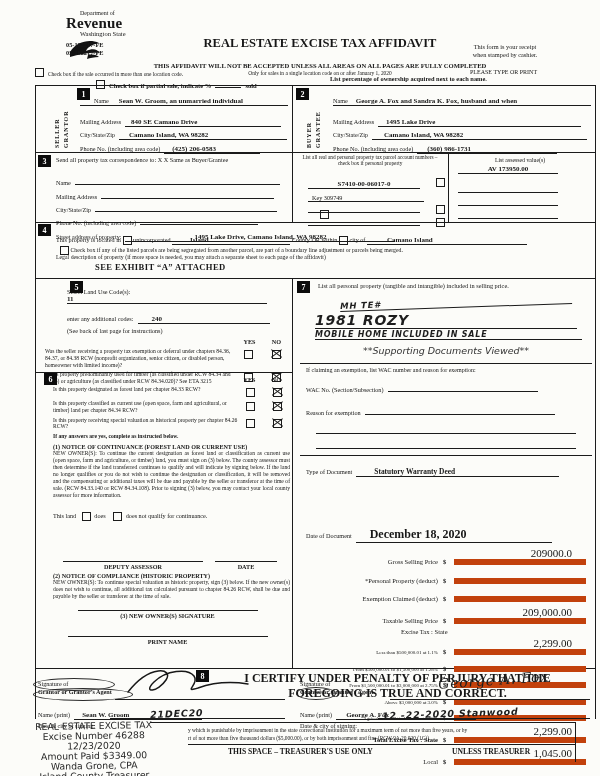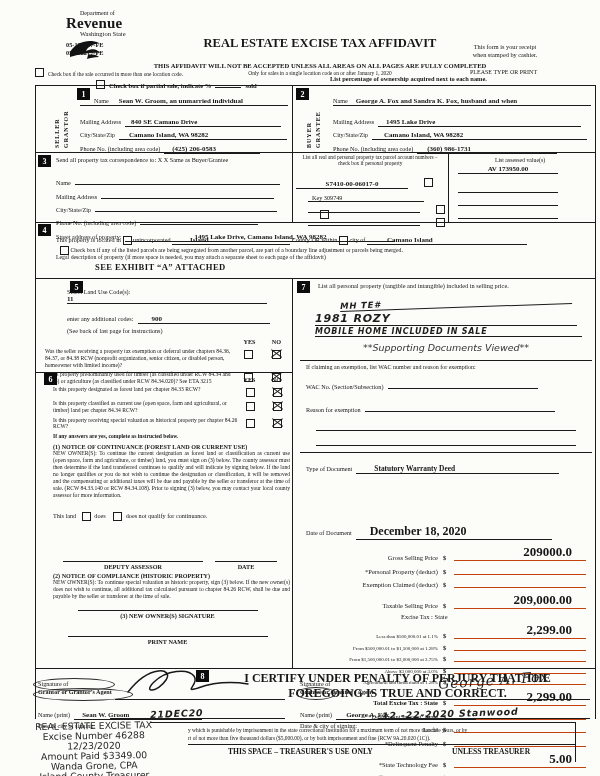--- a/index.html
+++ b/index.html
@@ -23,21 +23,21 @@
   .qrow{display:flex;margin-top:3px;}
   .qtext{width:200px;font-size:5.6px;line-height:6.8px;}
   .ycol,.ncol{width:27px;display:flex;justify-content:center;padding-top:2px;}
   .ynhead{display:flex;justify-content:flex-end;font-weight:bold;font-size:6.2px;}
   .ynhead span{width:27px;text-align:center;}
   .mrow{display:flex;align-items:flex-end;margin-top:4px;}
   .ml{width:132px;text-align:right;font-size:6.5px;padding-right:5px;white-space:nowrap;}
   .sm{margin-top:2px;}
   .sm .ml{font-size:5px;}
   .dollar{width:11px;font-size:6.5px;font-weight:bold;text-align:left;}
-  .mv{flex:1;border-bottom:1px solid #c2410c;text-align:right;padding-right:14px;font-size:13px;font-weight:bold;min-height:8.5px;}
+  .mv{flex:1;border-bottom:6px solid #c2410c;text-align:right;padding-right:14px;font-size:11px;font-weight:normal;min-height:8.5px;}
   .hw{font-family:"DejaVu Sans",sans-serif;font-style:italic;font-weight:bold;letter-spacing:0.8px;color:#1d1d1d;}
   .stamp-sans{font-family:"DejaVu Sans",sans-serif;}
   .oval{position:absolute;border:1.3px solid #2a2a2a;border-radius:50%;z-index:4;}
   .slabrow{display:flex;margin-top:40px;}
   .slab{border-top:1px solid #1b1b1b;text-align:center;font-weight:bold;font-size:6.2px;padding-top:1px;}
 </style>
 </head>
 <body>
 
 <div class="page">
@@ -150,21 +150,21 @@
   <div class="abs" style="left:56px;top:198px;width:232px;">
     <span class="lab">City/State/Zip</span>
     <span class="u" style="display:inline-block;width:182px;height:7px;"></span>
   </div>
   <div class="abs" style="left:56px;top:211px;width:232px;">
     <span class="lab">Phone No. (including area code)</span>
     <span class="u" style="display:inline-block;width:118px;height:7px;"></span>
   </div>
 
   <div class="abs ctr" style="left:300px;top:154px;width:140px;font-size:5.3px;line-height:6.2px;">List all real and personal property tax parcel account numbers – check box if personal property</div>
-  <div class="abs" style="left:296px;top:172px;width:138px;">
+  <div class="abs" style="left:308px;top:172px;width:138px;">
     <span class="u val" style="display:inline-block;width:112px;text-align:center;">S7410-00-06017-0</span>
     <span class="cb" style="margin-left:12px;"></span>
   </div>
   <div class="abs" style="left:308px;top:186px;width:138px;">
     <span class="u" style="display:inline-block;width:112px;font-size:6.2px;padding-left:4px;">Key 309749</span>
     <span class="cb" style="margin-left:12px;"></span>
   </div>
   <div class="abs" style="left:308px;top:199px;width:138px;">
     <span class="u" style="display:inline-block;width:112px;height:7px;"></span>
     <span class="cb" style="margin-left:12px;"></span>
@@ -202,21 +202,21 @@
   <div class="abs" style="left:56px;top:254px;width:530px;font-size:5.8px;">Legal description of property (if more space is needed, you may attach a separate sheet to each page of the affidavit)</div>
   <div class="abs" style="left:95px;top:262px;font-size:8.6px;font-weight:bold;letter-spacing:0.4px;">SEE EXHIBIT “A” ATTACHED</div>
 
   <div class="sec" style="left:70px;top:281px;">5</div>
   <div class="abs" style="left:45px;top:288px;width:245px;">
     <div style="margin-left:22px;">
       <div class="lab">Select Land Use Code(s):</div>
       <div class="u val" style="width:200px;">11</div>
       <div style="margin-top:3px;">
         <span class="lab">enter any additional codes:</span>
-        <span class="u val" style="display:inline-block;width:118px;padding-left:14px;">900</span>
+        <span class="u val" style="display:inline-block;width:118px;padding-left:14px;">240</span>
       </div>
       <div class="lab" style="margin-top:2px;">(See back of last page for instructions)</div>
     </div>
 
     <div class="ynhead" style="margin-top:4px;">
       <span>YES</span>
       <span>NO</span>
     </div>
 
     <div class="qrow">
@@ -320,21 +320,21 @@
 
     <div class="slab" style="width:180px;margin:10px auto 0 auto;">(3)  NEW OWNER(S) SIGNATURE</div>
     <div class="slab" style="width:200px;margin:17px auto 0 auto;">PRINT NAME</div>
   </div>
 
   <div class="sec" style="left:297px;top:281px;">7</div>
   <div class="abs" style="left:300px;top:279px;width:292px;">
     <div style="margin:3px 6px 0 18px;font-size:6.3px;line-height:7.4px;">List all personal property (tangible and intangible) included in selling price.</div>
 
     <div class="u hw" style="margin:8px 20px 0 40px;font-size:8.5px;transform:rotate(-2deg);">MH TE#</div>
-    <div class="u hw" style="margin:4px 15px 0 15px;font-size:11px;">1981  ROZY</div>
+    <div class="u hw" style="margin:4px 15px 0 15px;font-size:14px;">1981  ROZY</div>
     <div class="u hw" style="margin:1px 10px 0 15px;font-size:8px;">MOBILE HOME   INCLUDED IN SALE</div>
 
     <div class="stamp-sans ctr" style="margin-top:5px;font-size:9.5px;font-style:italic;color:#333;">**Supporting Documents Viewed**</div>
 
     <div style="border-top:1px solid #1b1b1b;margin-top:7px;padding:3px 6px 0 6px;">
       <div style="font-size:6px;">If claiming an exemption, list WAC number and reason for exemption:</div>
       <div style="margin-top:5px;">
         <span class="lab">WAC No. (Section/Subsection)</span>
         <span class="u" style="display:inline-block;width:150px;height:7px;"></span>
       </div>
@@ -402,20 +402,25 @@
       <div class="mrow sm">
         <span class="ml">Agricultural and timberland at 1.28%</span>
         <span class="dollar">$</span>
         <span class="mv"></span>
       </div>
 
       <div class="mrow">
         <span class="ml b">Total Excise Tax :  State</span>
         <span class="dollar">$</span>
         <span class="mv">2,299.00</span>
+      </div>
+      <div class="mrow">
+        <span class="ml">Local</span>
+        <span class="dollar">$</span>
+        <span class="mv">1,045.00</span>
       </div>
       <div class="mrow">
         <span class="ml">*Delinquent Interest: State</span>
         <span class="dollar">$</span>
         <span class="mv"></span>
       </div>
       <div class="mrow">
         <span class="ml">Local</span>
         <span class="dollar">$</span>
         <span class="mv"></span>

